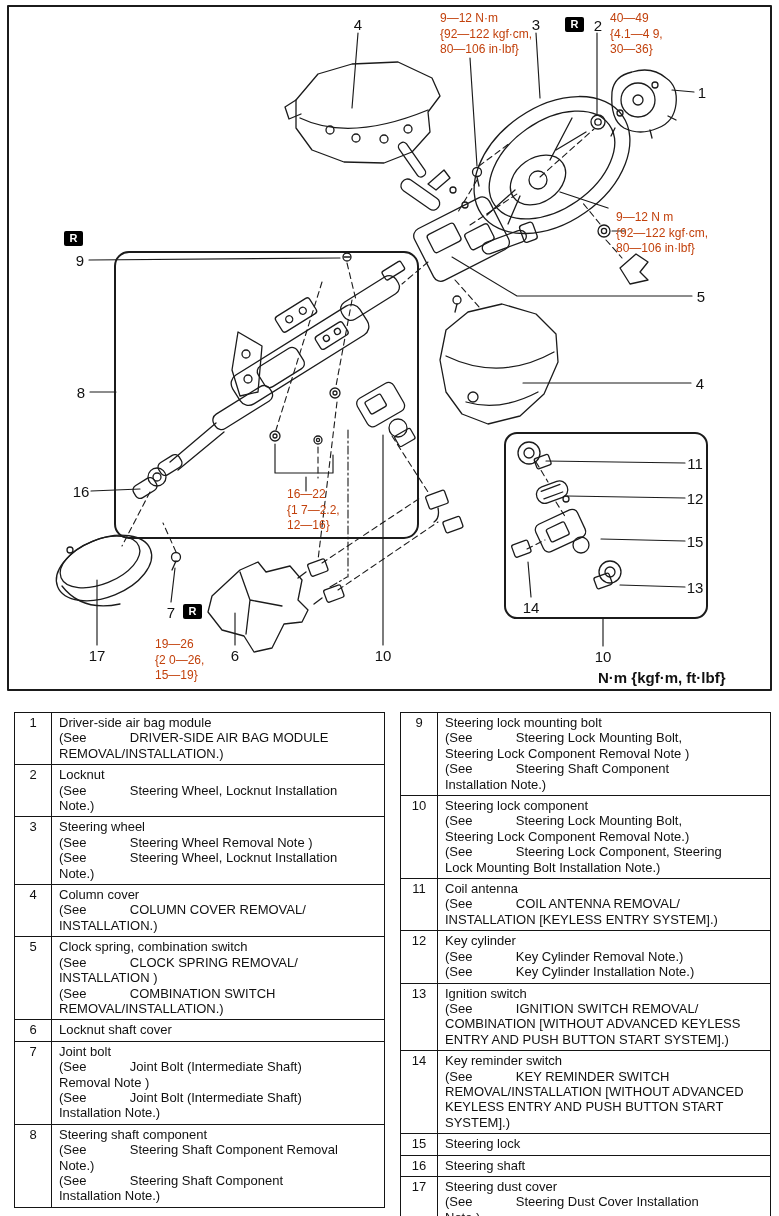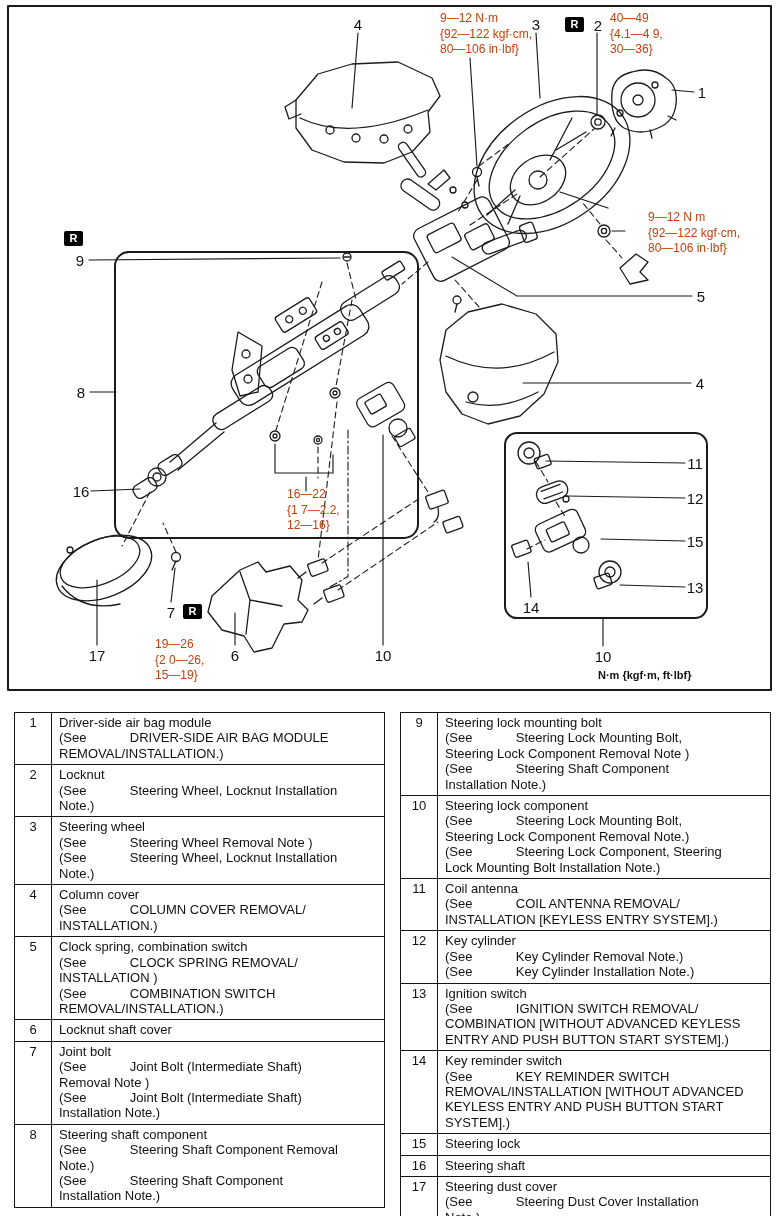--- a/index.html
+++ b/index.html
@@ -6,21 +6,21 @@
   #page{position:relative;width:779px;height:1216px;background:#ffffff;overflow:hidden;
         font-family:"Liberation Sans", sans-serif;color:#111;}
   svg{position:absolute;left:0;top:0;}
   .art{stroke:#1b1b1b;fill:none;stroke-width:1.3;stroke-linejoin:round;stroke-linecap:round;}
   .thick{stroke-width:2;}
   .ld{stroke-width:1.15;}
   .dash{stroke-dasharray:6 4;stroke-width:1.1;}
   .dashdot{stroke-dasharray:8 3 2 3;stroke-width:1.1;}
   .co{position:absolute;transform:translate(-50%,-50%);font-size:15px;color:#111;white-space:nowrap;}
   .torque{position:absolute;font-weight:normal;font-size:12px;line-height:15.5px;white-space:pre-line;color:#c2410c;}
-  .units{position:absolute;font-weight:bold;font-size:11px;color:#111;white-space:nowrap;}
+  .units{position:absolute;font-weight:bold;font-size:15px;color:#111;white-space:nowrap;}
   .rbadge{position:absolute;width:19px;height:15px;background:#000;color:#fff;font-weight:bold;
           font-size:11px;line-height:15px;text-align:center;border-radius:2px;}
   table.ptable{position:absolute;border-collapse:collapse;width:371px;background:#fff;}
   table.ptable td{border:1.6px solid #151515;vertical-align:top;}
   td.num{width:34px;text-align:center;font-size:13px;padding-top:2px;}
   td.desc{font-size:13px;line-height:15.4px;padding:2px 6px 3px 7px;white-space:pre-wrap;}
 </style>
 </head>
 <body>
 
@@ -304,21 +304,21 @@
   <div class="rbadge" style="left:565px;top:17px">R</div>
   <div class="rbadge" style="left:64px;top:231px">R</div>
   <div class="rbadge" style="left:183px;top:604px">R</div>
 
   <div class="torque" style="left:440px;top:11px">9—12 N·m
 {92—122 kgf·cm,
 80—106 in·lbf}</div>
   <div class="torque" style="left:610px;top:11px">40—49
 {4.1—4 9,
 30—36}</div>
-  <div class="torque" style="left:648px;top:210px">9—12 N m
+  <div class="torque" style="left:616px;top:210px">9—12 N m
 {92—122 kgf·cm,
 80—106 in·lbf}</div>
   <div class="torque" style="left:287px;top:487px">16—22
 {1 7—2.2,
 12—16}</div>
   <div class="torque" style="left:155px;top:637px">19—26
 {2 0—26,
 15—19}</div>
   <div class="units" style="left:598px;top:669px">N·m {kgf·m, ft·lbf}</div>
 

